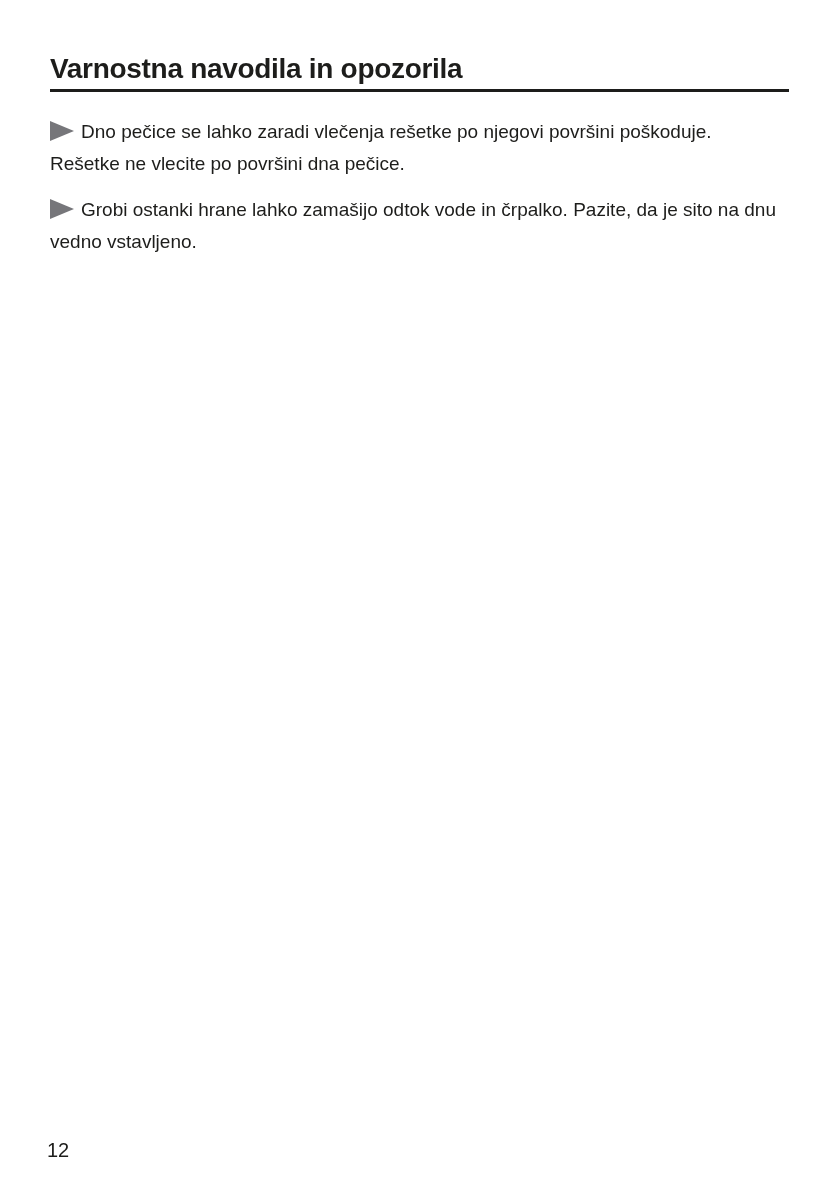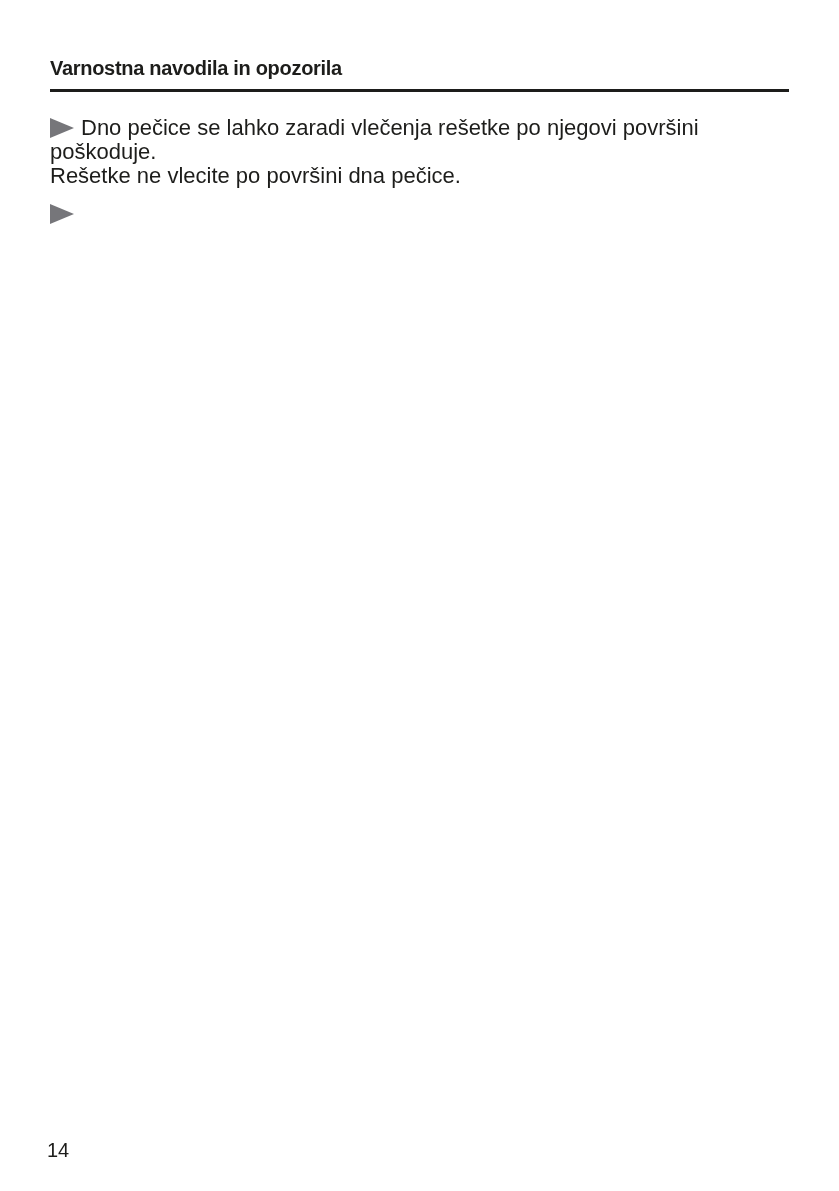--- a/index.html
+++ b/index.html
@@ -10,38 +10,38 @@
     font-family: "Liberation Sans", sans-serif;
     position: relative;
     overflow: hidden;
     -webkit-font-smoothing: antialiased;
   }
   .content {
     padding: 52px 50px 0 50px;
   }
   .doc-title {
     margin: 0;
-    font-size: 20px;
+    font-size: 28px;
     line-height: 33px;
     font-weight: 700;
     letter-spacing: -0.3px;
     color: var(--text-color, #1d1d1b);
   }
   .title-rule {
     height: 3px;
     background: var(--rule-color, #1d1d1b);
     margin-top: 4px;
   }
   .warnings {
     margin-top: 24px;
   }
   .warning {
     margin: 0 0 14px 0;
-    font-size: 22px;
-    line-height: 24px;
+    font-size: 19px;
+    line-height: 32px;
     color: var(--text-color, #1d1d1b);
     width: 739px;
   }
   .tri {
     display: inline-block;
     width: 0;
     height: 0;
     border-left: 24px solid var(--bullet-color, #76767a);
     border-top: 10px solid transparent;
     border-bottom: 10px solid transparent;
@@ -58,17 +58,17 @@
   }
 </style>
 </head>
 <body style="background: rgb(255, 255, 255);">
 
 <main class="content">
   <h1 class="doc-title">Varnostna navodila in opozorila</h1>
   <div class="title-rule"></div>
   <section class="warnings">
       <p class="warning"><span class="tri"></span><span>Dno pečice se lahko zaradi vlečenja rešetke po njegovi površini poškoduje.<br>Rešetke ne vlecite po površini dna pečice.</span></p>
-      <p class="warning"><span class="tri"></span></p>
+      <p class="warning"><span class="tri"></span><span>Grobi ostanki hrane lahko zamašijo odtok vode in črpalko. Pazite, da je sito na dnu vedno vstavljeno.</span></p>
     </section>
 </main>
 
-<div class="page-number">14</div>
+<div class="page-number">12</div>
 
 </body></html>

